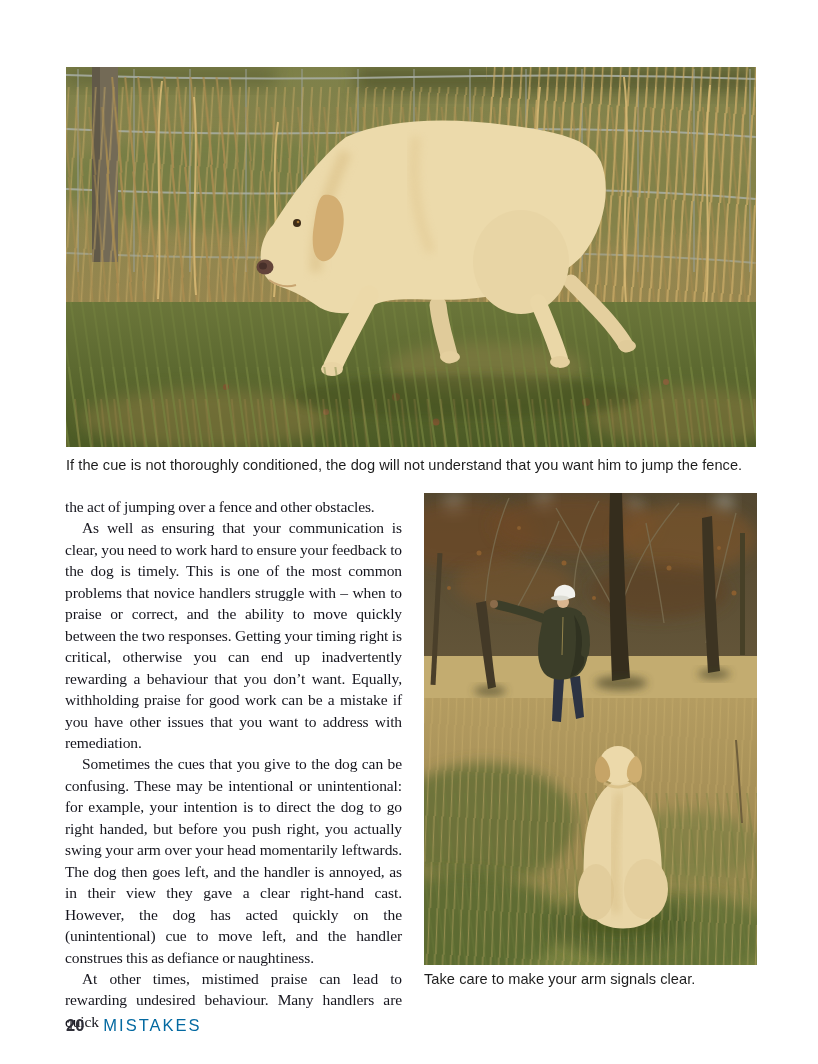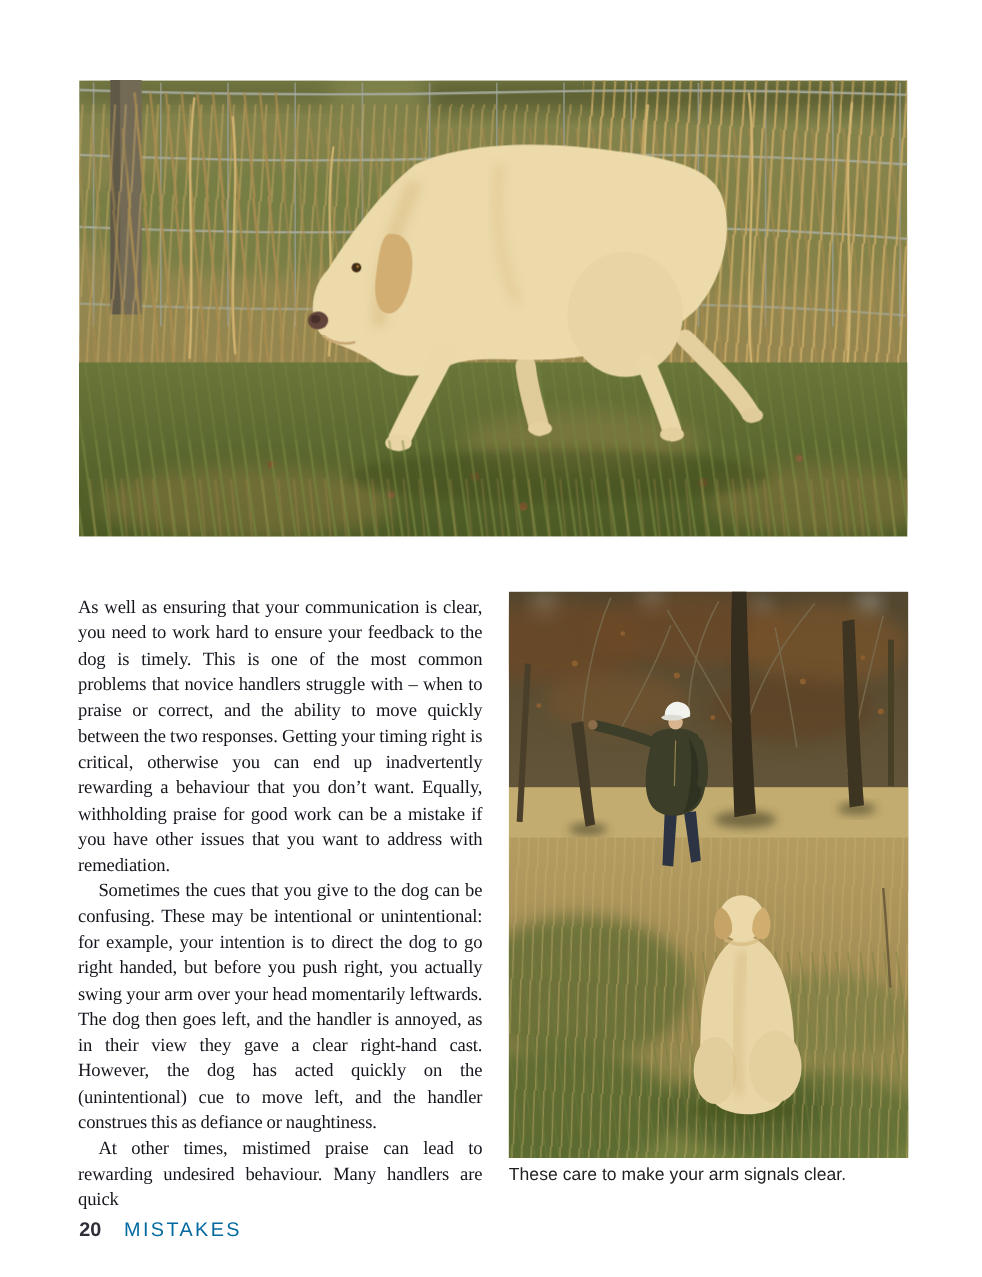--- a/index.html
+++ b/index.html
@@ -138,22 +138,24 @@
         <ellipse cx="384" cy="290" rx="10" ry="6" fill="#e4cf9e"></ellipse>
         <ellipse cx="494" cy="295" rx="10" ry="6" fill="#e4cf9e"></ellipse>
         <ellipse cx="561" cy="279" rx="9" ry="6" fill="#e0cb9a"></ellipse>
       </g>
 
       <rect y="300" width="690" height="80" fill="url(#bladeG)" opacity="0.55"></rect>
       <rect y="332" width="690" height="48" fill="url(#reedB)" opacity="0.3"></rect>
     </svg>
   </figure>
 
+  <p class="caption caption-top">If the cue is not thoroughly conditioned, the dog will not understand that you want him to jump the fence.</p>
 
   <div class="text-col">
+    <p>the act of jumping over a fence and other obstacles.</p>
     <p>As well as ensuring that your communication is clear, you need to work hard to ensure your feedback to the dog is timely. This is one of the most common problems that novice handlers struggle with – when to praise or correct, and the ability to move quickly between the two responses. Getting your timing right is critical, otherwise you can end up inadvertently rewarding a behaviour that you don’t want. Equally, withholding praise for good work can be a mistake if you have other issues that you want to address with remediation.</p>
     <p>Sometimes the cues that you give to the dog can be confusing. These may be intentional or unintentional: for example, your intention is to direct the dog to go right handed, but before you push right, you actually swing your arm over your head momentarily leftwards. The dog then goes left, and the handler is annoyed, as in their view they gave a clear right-hand cast. However, the dog has acted quickly on the (unintentional) cue to move left, and the handler construes this as defiance or naughtiness.</p>
     <p class="justify-last">At other times, mistimed praise can lead to rewarding undesired behaviour. Many handlers are quick</p>
   </div>
 
   <figure class="fig-side">
     <svg viewBox="0 0 333 472" width="333" height="472">
       <defs>
         <linearGradient id="sTrees" x1="0" y1="0" x2="0" y2="1">
           <stop offset="0" stop-color="#534730"></stop>
@@ -257,19 +259,19 @@
         <ellipse cx="172" cy="399" rx="18" ry="28" fill="#e2cd9c"></ellipse>
         <path d="M196,300 C190,330 188,370 192,420" stroke="#d5ba80" stroke-width="8" fill="none" opacity="0.6" filter="url(#soft3)"></path>
         <circle cx="194" cy="272" r="19" fill="#ecd9aa"></circle>
         <path d="M177,263 C171,267 169,278 173,287 C177,292 184,290 186,283 C187,275 183,266 177,263 Z" fill="#c6a467"></path>
         <path d="M212,263 C218,267 220,278 216,287 C212,292 205,290 203,283 C202,275 206,266 212,263 Z" fill="#cfae70"></path>
         <path d="M180,290 Q194,298 208,290" stroke="#d5ba80" stroke-width="3" fill="none" opacity="0.7"></path>
       </g>
     </svg>
   </figure>
 
-  <p class="caption caption-side">These care to make your arm signals clear.</p>
+  <p class="caption caption-side">Take care to make your arm signals clear.</p>
 
   <div class="page-footer">
     <span class="pagenum">20</span><span class="section">MISTAKES</span>
   </div>
 
 </div>
 
 </body></html>

